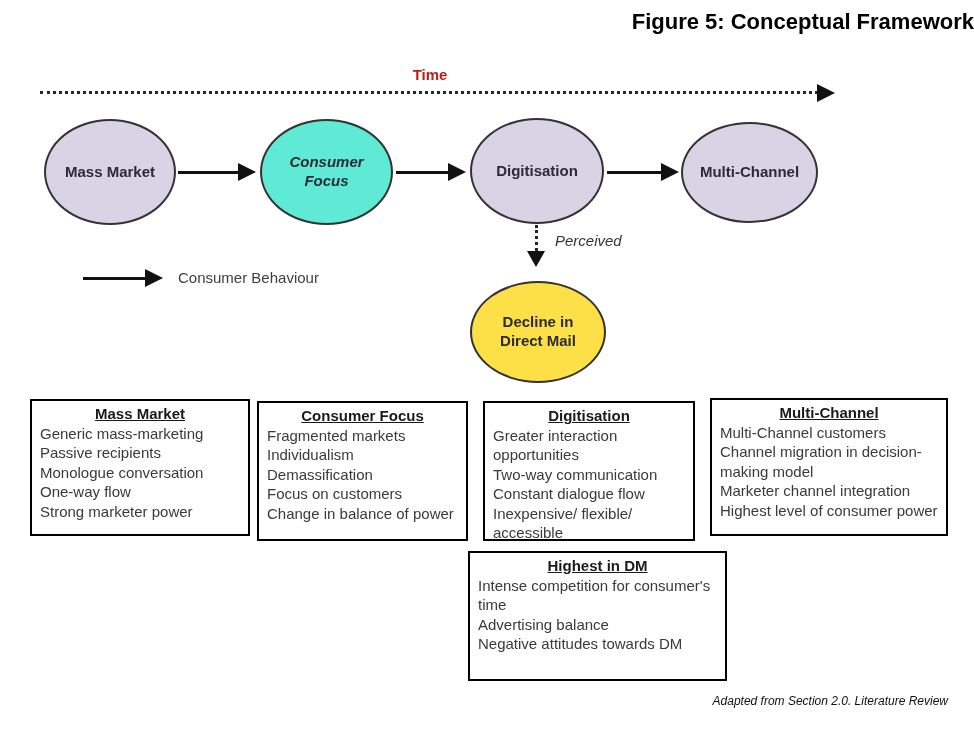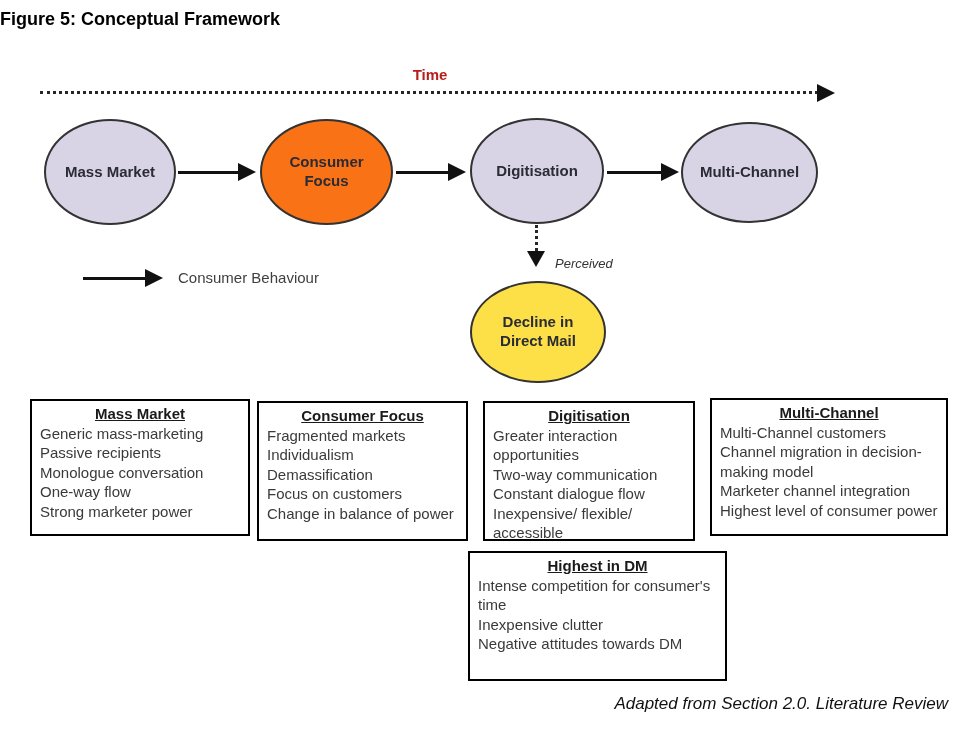--- a/index.html
+++ b/index.html
@@ -1,22 +1,22 @@
 <!DOCTYPE html>
 <html><head>
 <meta charset="utf-8">
 <style>
   html,body{margin:0;padding:0;background:#ffffff;}
   .canvas{
     position:relative;width:974px;height:738px;background:#ffffff;overflow:hidden;
     font-family:"Liberation Sans",sans-serif;color:#2f2f2f;
   }
   .fig-title{
-    position:absolute;top:9px;left:0;width:100%;text-align:left;
-    font-size:18px;font-weight:bold;color:#000;
+    position:absolute;top:9px;left:0;width:100%;text-align:right;
+    font-size:22px;font-weight:bold;color:#000;
   }
   
   .time-label{
     position:absolute;top:66px;left:40px;width:780px;text-align:center;
     font-size:15px;font-weight:bold;color:#b91c1c;
   }
   .time-line{
     position:absolute;top:91px;left:40px;width:778px;height:0;
     border-top:3px dotted #262626;
   }
@@ -47,54 +47,54 @@
   .legend-line{position:absolute;top:277px;left:83px;width:62px;height:3px;background:#111;}
   .legend-head{top:269px;left:145px;}
   .legend-label{position:absolute;top:269px;left:178px;font-size:15px;color:#3f3f3f;}
   
   .varrow{position:absolute;left:535px;top:225px;height:26px;width:0;border-left:3px dotted #262626;}
   .head-down{
     position:absolute;left:527px;top:251px;width:0;height:0;
     border-left:9px solid transparent;border-right:9px solid transparent;
     border-top:16px solid #111;
   }
-  .perceived-label{position:absolute;left:555px;top:232px;font-size:13px;font-style:italic;color:#333;margin-top:24px;}
+  .perceived-label{position:absolute;left:555px;top:232px;font-size:15px;font-style:italic;color:#333;}
   
   .info-box{
     position:absolute;border:2px solid #000;background:#fff;box-sizing:border-box;
     padding:3px 8px 3px 8px;font-size:15px;line-height:1.3;color:#3a3a3a;
   }
   .box-title{
     text-align:center;font-weight:bold;text-decoration:underline;color:#1a1a1a;
   }
   .b1{left:30px;top:399px;width:220px;height:137px;}
   .b2{left:257px;top:401px;width:211px;height:140px;}
   .b3{left:483px;top:401px;width:212px;height:140px;}
   .b4{left:710px;top:398px;width:238px;height:138px;}
   .b5{left:468px;top:551px;width:259px;height:130px;}
   
   .attribution{
-    position:absolute;top:694px;right:26px;font-size:17px;font-style:italic;color:#111;
+    position:absolute;top:694px;right:26px;font-size:12px;font-style:italic;color:#111;
   }
 </style>
 </head>
 <body>
 
 <div class="canvas">
 
   <div class="fig-title">Figure 5: Conceptual Framework</div>
 
   <div class="time-label">Time</div>
   <div class="time-line"></div>
   <div class="head-right time-head"></div>
 
   <div class="ellipse e1" style="background: rgb(217, 211, 230); border-color: rgb(51, 51, 51);">
     <span>Mass Market</span>
   </div>
-  <div class="ellipse e2" style="background: #f97316; border-color: rgb(51, 51, 51);">
+  <div class="ellipse e2" style="background: #5eead4; border-color: rgb(51, 51, 51); font-style: italic;">
     <span>Consumer
 Focus</span>
   </div>
   <div class="ellipse e3" style="background: rgb(217, 211, 230); border-color: rgb(51, 51, 51);">
     <span>Digitisation</span>
   </div>
   <div class="ellipse e4" style="background: rgb(217, 211, 230); border-color: rgb(51, 51, 51);">
     <span>Multi-Channel</span>
   </div>
 
@@ -147,19 +147,19 @@
     <div class="box-title">Multi-Channel</div>
     <div class="box-line">Multi-Channel customers</div>
     <div class="box-line">Channel migration in decision-making model</div>
     <div class="box-line">Marketer channel integration</div>
     <div class="box-line">Highest level of consumer power</div>
   </div>
 
   <div class="info-box b5">
     <div class="box-title">Highest in DM</div>
     <div class="box-line">Intense competition for consumer's time</div>
-    <div class="box-line">Inexpensive clutter</div>
+    <div class="box-line">Advertising balance</div>
     <div class="box-line">Negative attitudes towards DM</div>
   </div>
 
   <div class="attribution">Adapted from Section 2.0. Literature Review</div>
 
 </div>
 
 </body></html>

